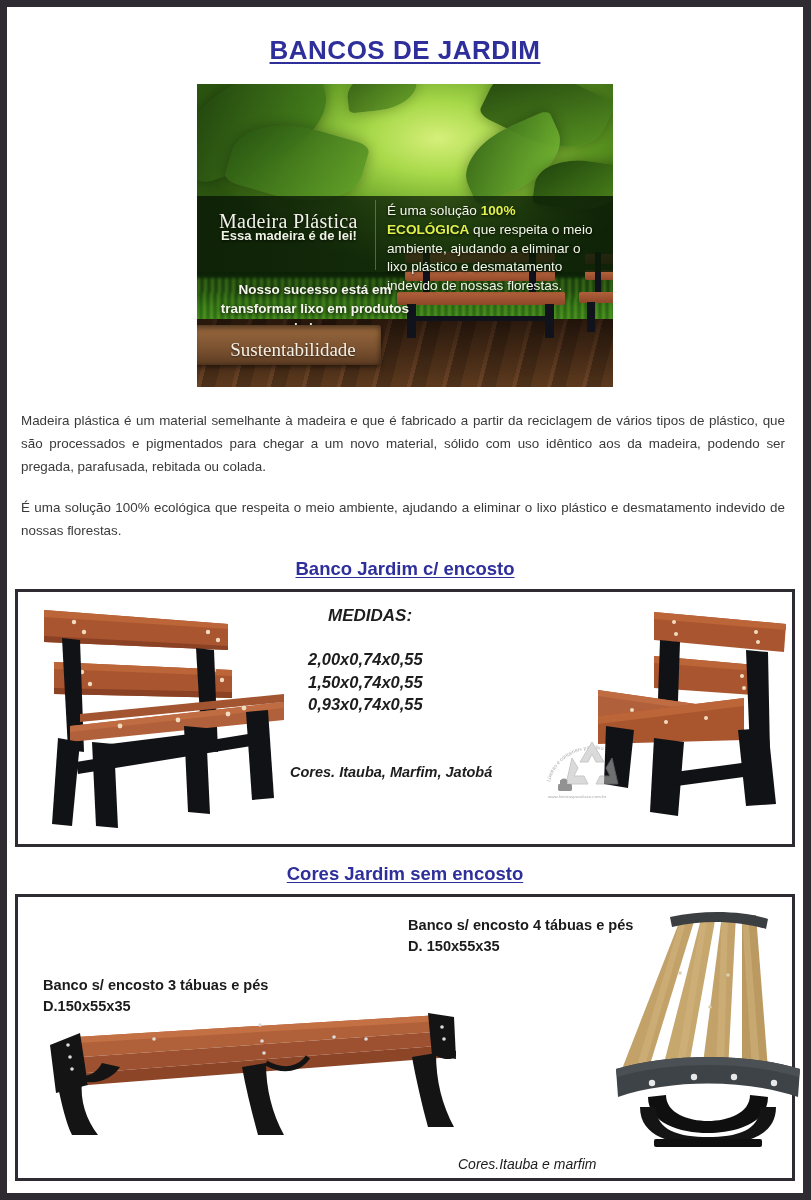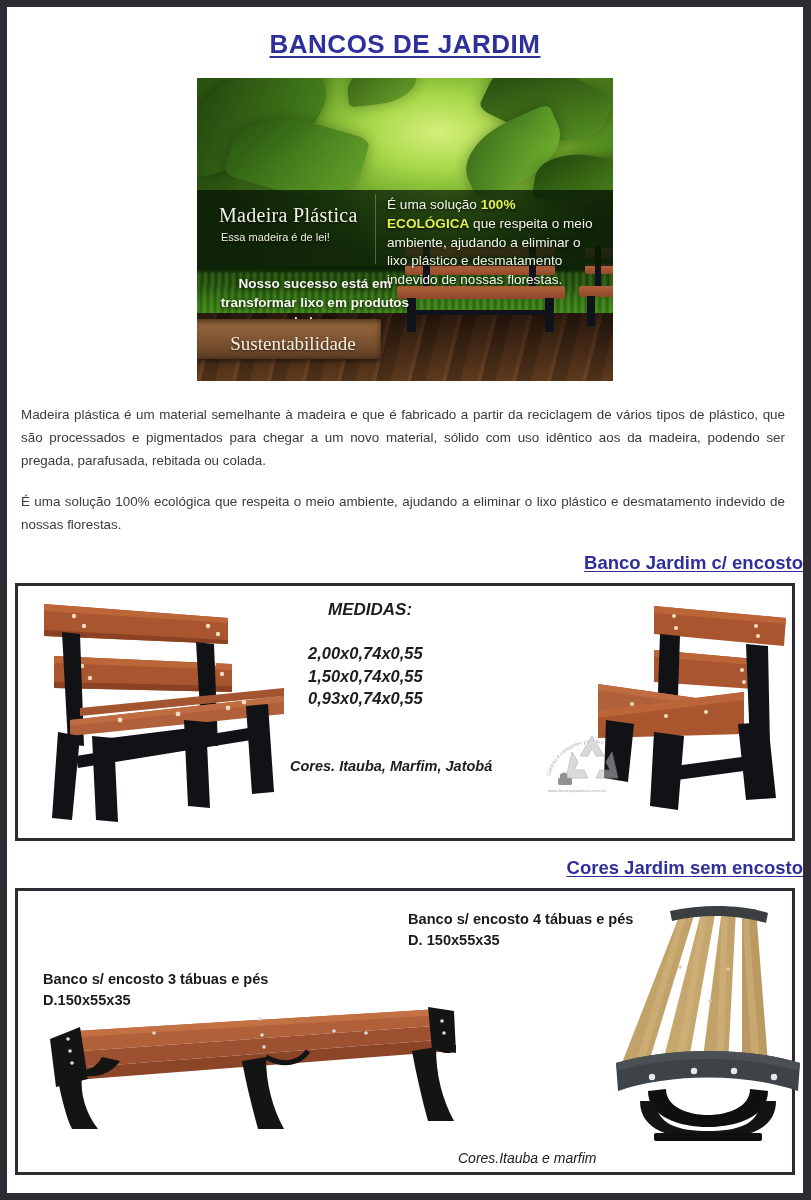--- a/index.html
+++ b/index.html
@@ -25,21 +25,21 @@
 
   
   .main-title {
     text-align: center;
     color: #2f2f9c;
     font-size: 26px;
     font-weight: bold;
     letter-spacing: 0.5px;
     text-decoration: underline;
     text-underline-offset: 3px;
-    margin-top: 22px;
+    margin-top: 28px;
   }
 
   
   .banner-wrap {
     margin: 18px auto 0 auto;
     width: 416px; height: 303px;
     position: relative;
     overflow: hidden;
   }
   .banner {
@@ -80,22 +80,22 @@
     background: rgba(190,220,150,.35);
   }
   .madeira-title {
     position: absolute; left: 22px; top: 126px;
     color: #f2f2ea; font-size: 20px;
     font-family: "Liberation Serif", serif;
     letter-spacing: .3px;
     text-shadow: 0 1px 3px rgba(0,0,0,.8);
   }
   .madeira-sub {
-    position: absolute; left: 24px; top: 153px;
-    color: #eef3e4; font-size: 11px; font-weight: normal;
+    position: absolute; left: 24px; top: 144px;
+    color: #eef3e4; font-size: 13px; font-weight: bold;
     text-shadow: 0 1px 3px rgba(0,0,0,.8);
   }
   .banner-para {
     position: absolute; left: 190px; right: 14px; top: 118px;
     color: #f3f7ea; font-size: 13.6px; line-height: 1.38;
     text-shadow: 0 1px 3px rgba(0,0,0,.85);
   }
   .banner-para b { color: #dff14a; }
 
   
@@ -152,21 +152,21 @@
     margin: 22px 18px 0 14px;
     color: #3a3a3a;
     font-size: 13.4px;
     line-height: 1.72;
     text-align: justify;
   }
   .body-text.p2 { margin-top: 18px; }
 
   
   .sec-title {
-    text-align: right;
+    text-align: center;
     color: #2f2f9c;
     font-size: 18.5px;
     font-weight: bold;
     text-decoration: underline;
     text-underline-offset: 2px;
     margin-top: 16px;
   }
 
   
   .sec-box {

